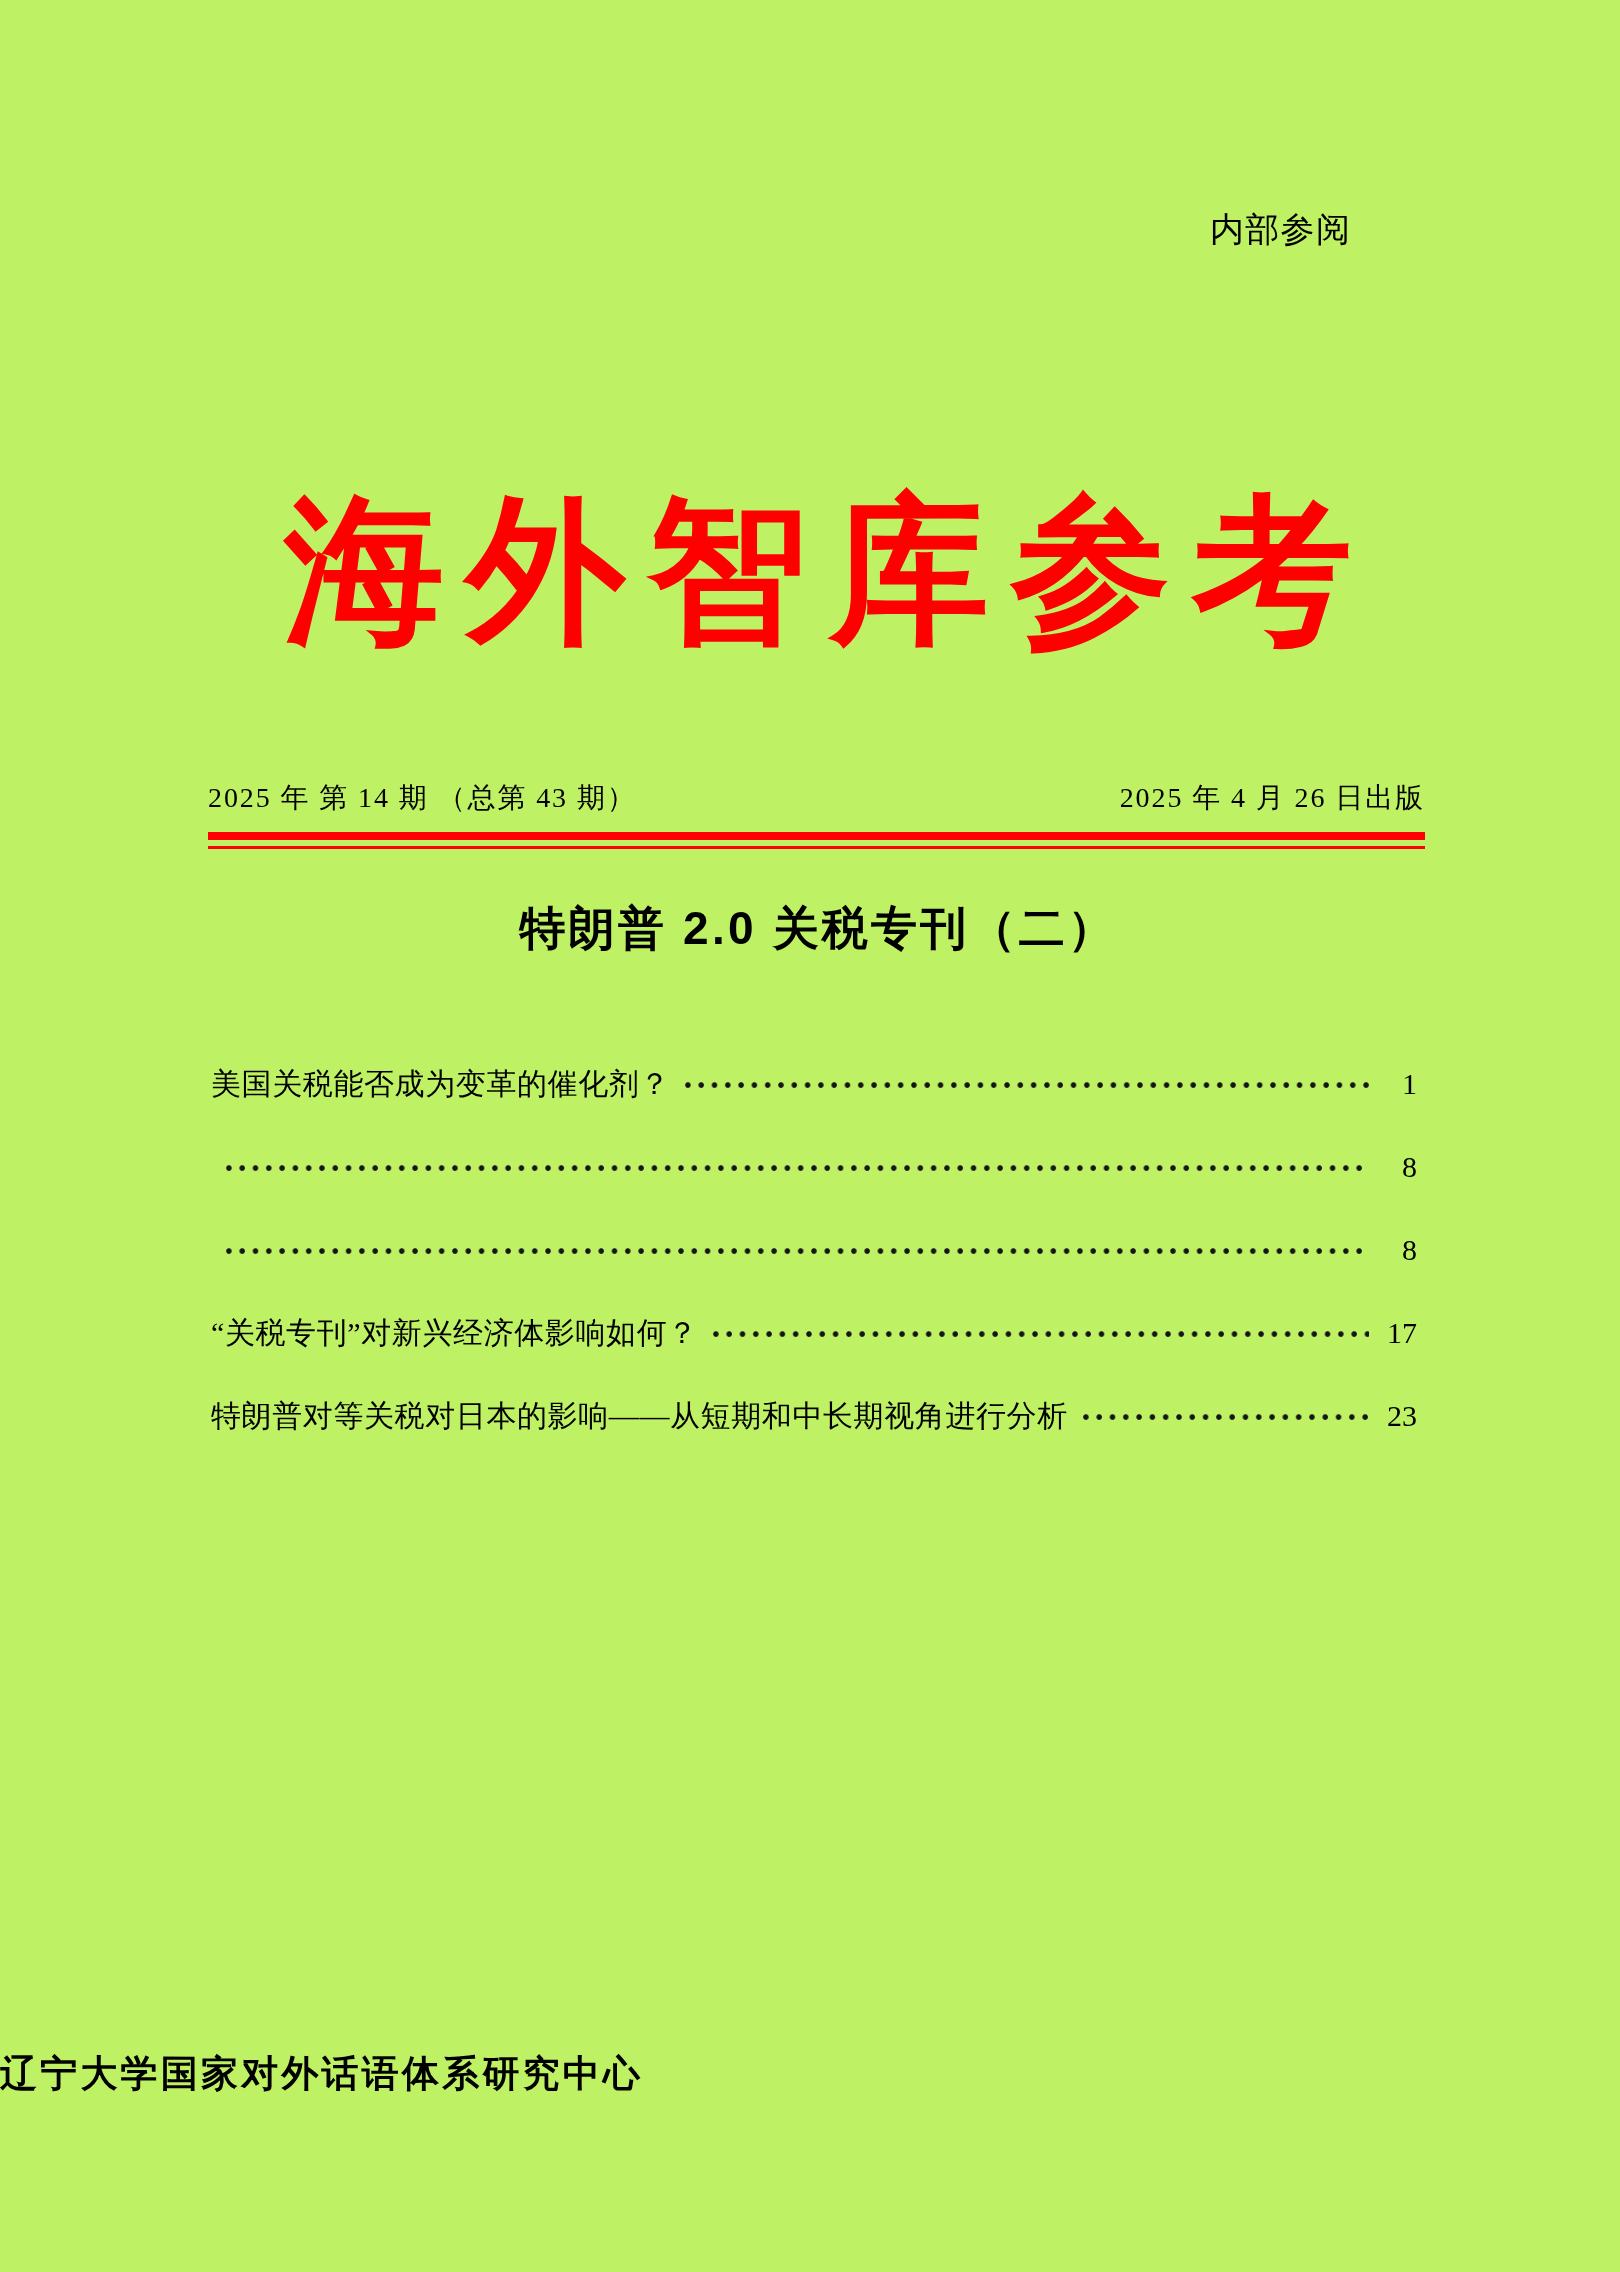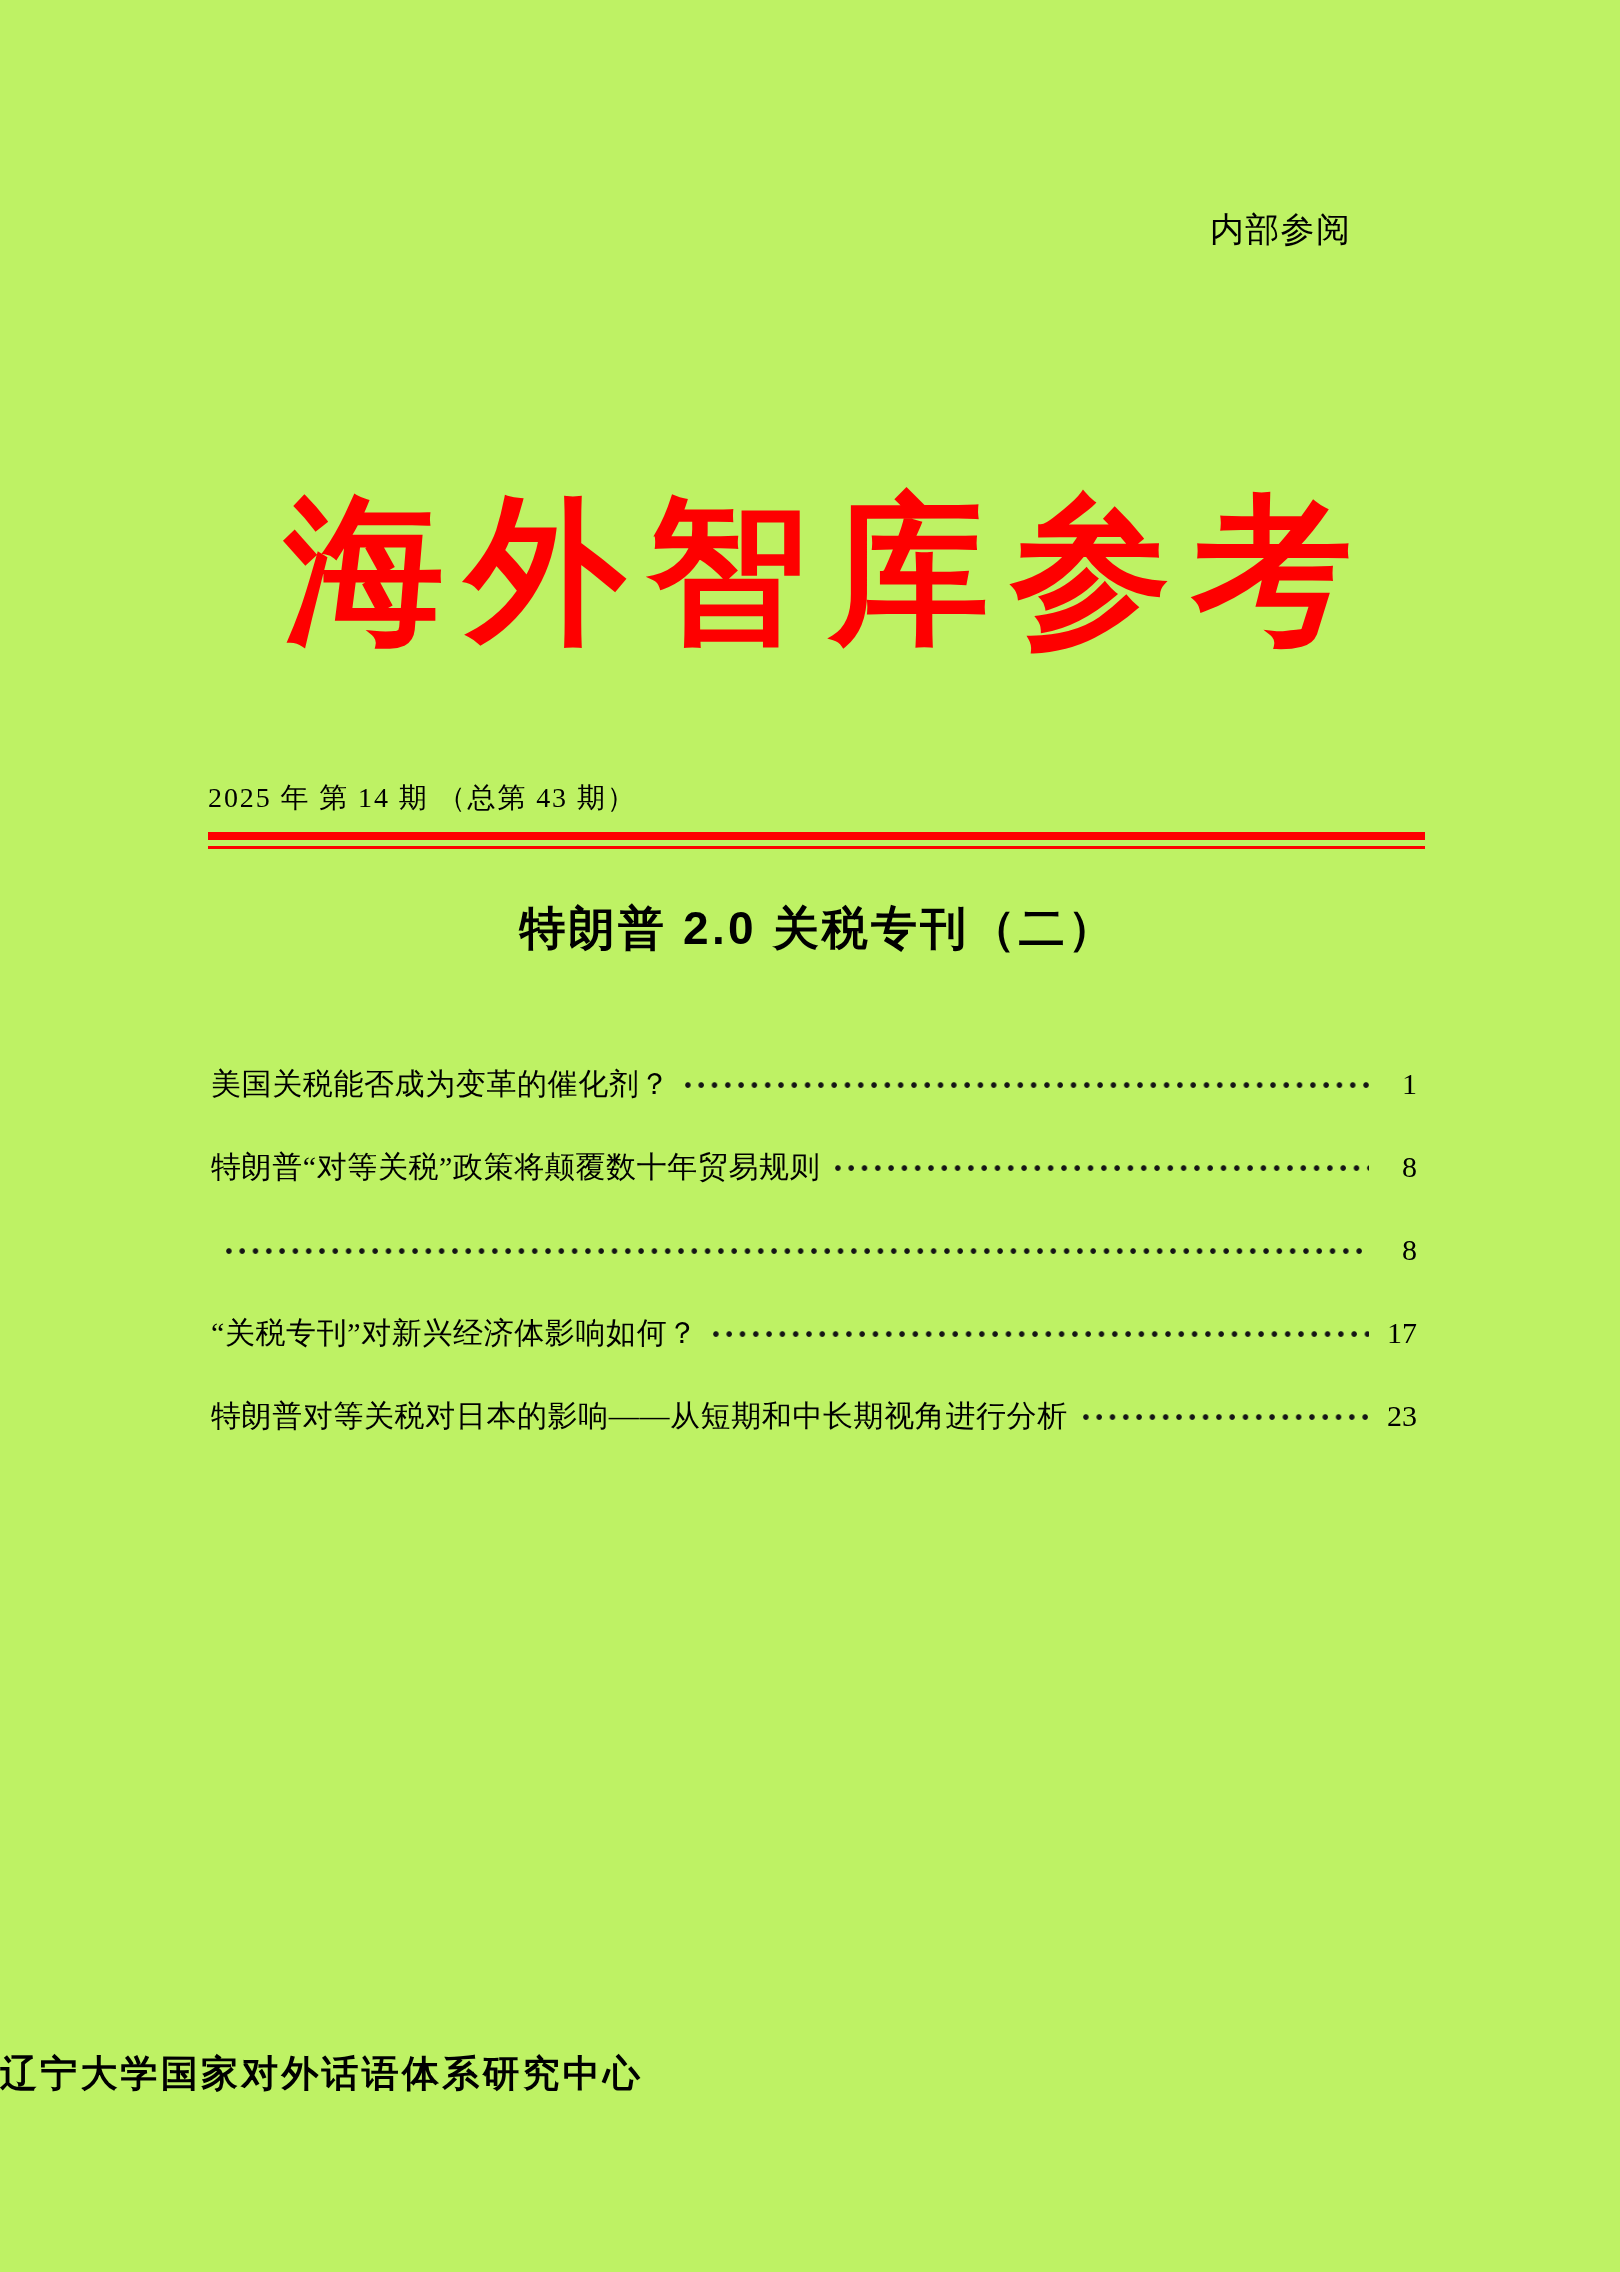--- a/index.html
+++ b/index.html
@@ -154,36 +154,36 @@
 <body>
 
 <div class="page">
 
   <div class="classification">内部参阅</div>
 
   <h1 class="masthead">海外智库参考</h1>
 
   <div class="issue-row">
     <span class="issue-info">2025 年 第 14 期 （总第 43 期）</span>
+    <span class="publish-date">2025 年 4 月 26 日出版</span>
   </div>
 
   <div class="rule-thick"></div>
   <div class="rule-thin"></div>
 
   <h2 class="special-title">特朗普 2.0 关税专刊（二）</h2>
 
   <div class="toc" id="toc">
   <div class="toc-row">
     <span class="toc-title">美国关税能否成为变革的催化剂？</span>
     <span class="leader"></span>
     <span class="toc-page">1</span>
   </div>
 
   <div class="toc-row">
-    <span class="toc-title">特朗普“对等关税”政策将颠覆数十年贸易规则</span>
     <span class="leader"></span>
     <span class="toc-page">8</span>
   </div>
 
   <div class="toc-row">
     <span class="leader"></span>
     <span class="toc-page">8</span>
   </div>
 
   <div class="toc-row">

